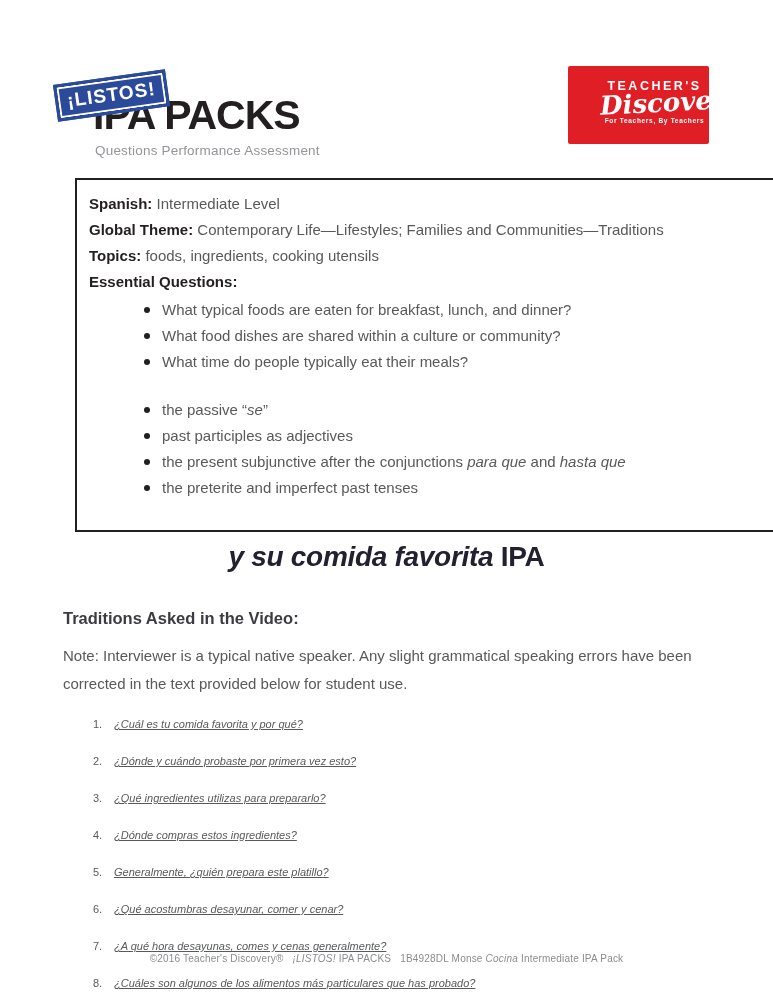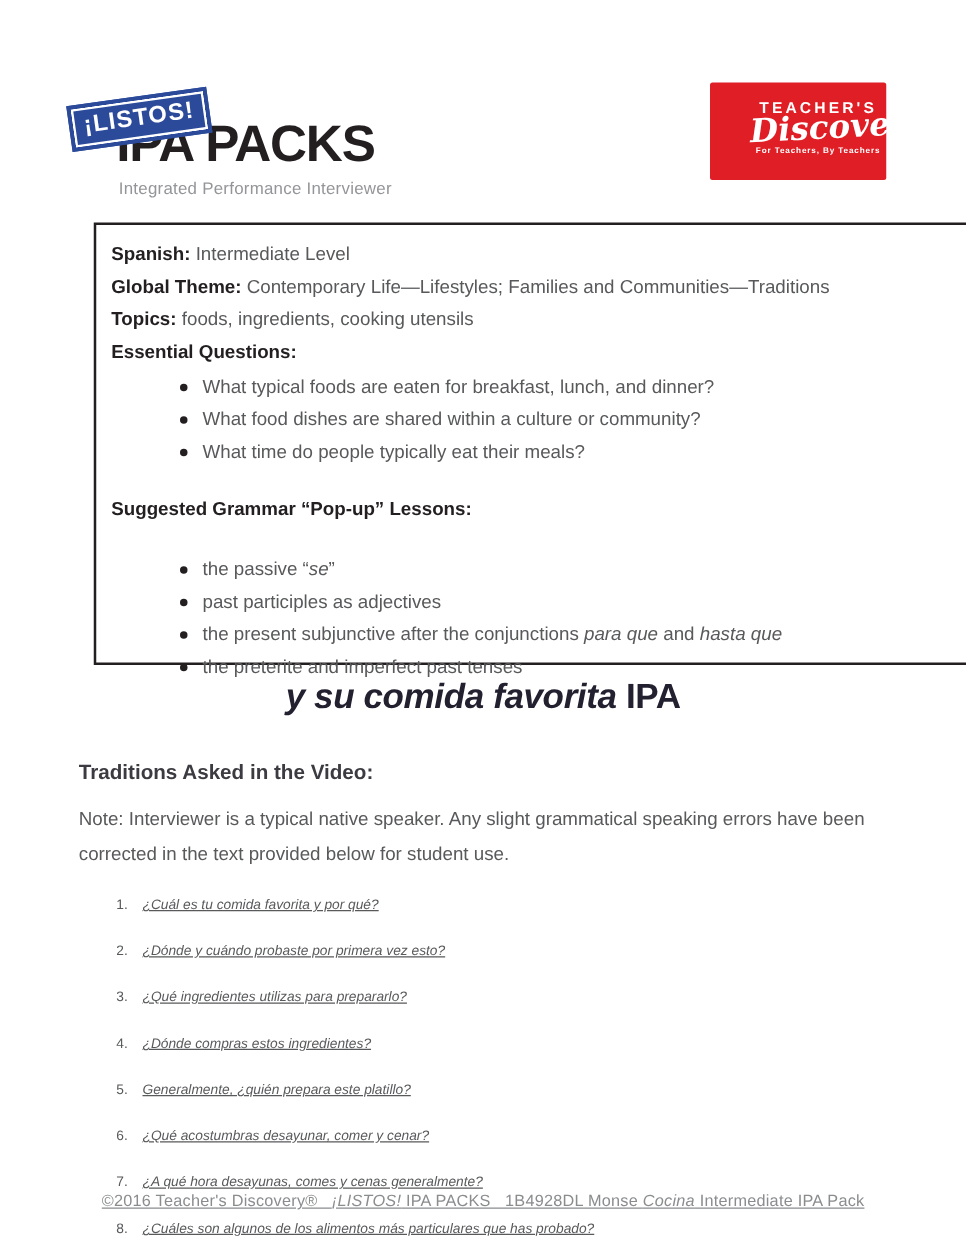--- a/index.html
+++ b/index.html
@@ -136,36 +136,35 @@
   .q-num { display: inline-block; width: 21px; font-style: normal; }
   .q-text { font-style: italic; }
 
   
   .footer {
     position: absolute;
     top: 953px;
     left: 0;
     width: 100%;
     text-align: center;
-    font-size: 13px;
+    font-size: 10px;
     letter-spacing: 0.2px;
     color: var(--footer-gray);
-    text-decoration: underline;
   }
 </style>
 </head>
 <body>
 
 <div class="page">
 
   <div class="stamp">
     <span>¡LISTOS!</span>
   </div>
   <h1 class="logo-title">IPA PACKS</h1>
-  <div class="logo-subtitle">Integrated Performance Interviewer</div>
+  <div class="logo-subtitle">Questions Performance Assessment</div>
 
   <div class="brand">
     <div class="brand-top">TEACHER'S</div>
     <div class="brand-script">Discovery</div>
     <div class="brand-tag">For Teachers, By Teachers</div>
   </div>
 
   <section class="info-box">
     <div class="field">
       <span class="field-label">Spanish:</span><span> Intermediate Level</span>
@@ -177,21 +176,20 @@
       <span class="field-label">Topics:</span><span> foods, ingredients, cooking utensils</span>
     </div>
 
     <div class="field-heading">Essential Questions:</div>
     <ul class="bullets">
       <li><span class="dot"></span><span>What typical foods are eaten for breakfast, lunch, and dinner?</span></li>
       <li><span class="dot"></span><span>What food dishes are shared within a culture or community?</span></li>
       <li><span class="dot"></span><span>What time do people typically eat their meals?</span></li>
     </ul>
 
-    <div class="field-heading grammar-heading">Suggested Grammar “Pop-up” Lessons:</div>
     <ul class="bullets grammar">
       <li><span class="dot"></span><span><span>the passive “</span><i>se</i><span>”</span></span></li>
       <li><span class="dot"></span><span><span>past participles as adjectives</span></span></li>
       <li><span class="dot"></span><span><span>the present subjunctive after the conjunctions </span><i>para que</i><span> and </span><i>hasta que</i></span></li>
       <li><span class="dot"></span><span><span>the preterite and imperfect past tenses</span></span></li>
     </ul>
   </section>
 
   <h2 class="doc-title">
     <span class="t-line"><span>y su comida favorita</span><span class="upright">&nbsp;IPA</span></span>

